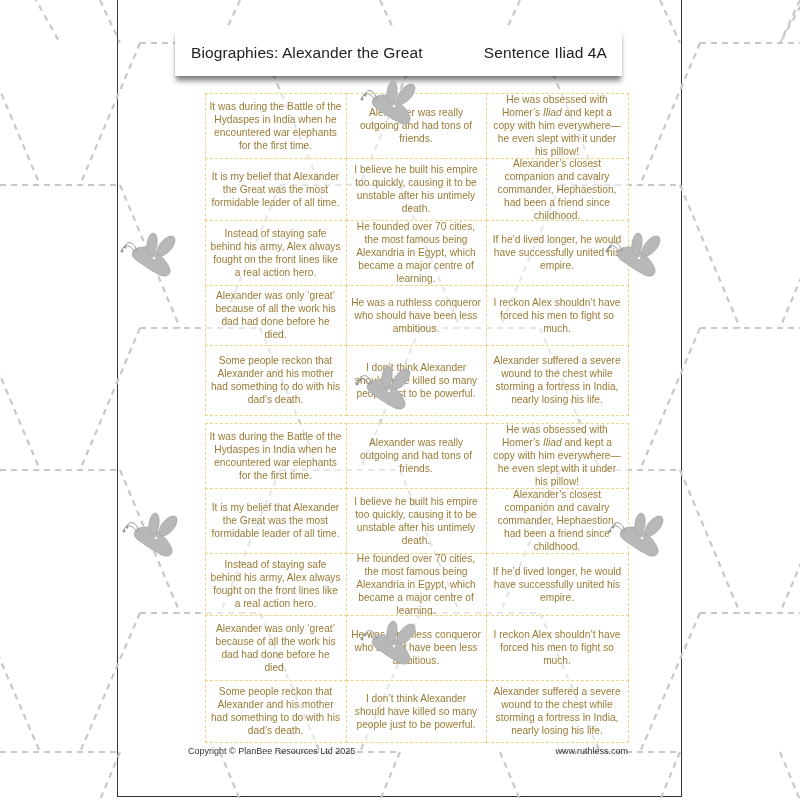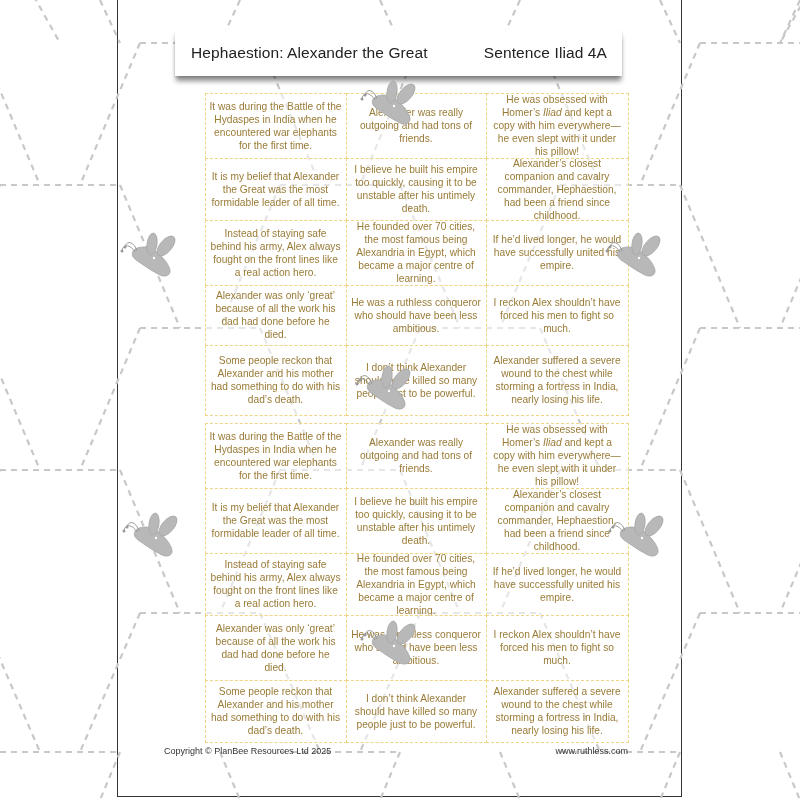--- a/index.html
+++ b/index.html
@@ -8,21 +8,21 @@
     .bg-pattern { position:absolute; left:0; top:0; width:800px; height:800px; pointer-events:none; }
     .header { position:absolute; left:175px; top:30px; width:447px; height:46px; background:#fff; box-shadow:0 6px 5px -1px rgba(0,0,0,0.45), 0 1px 2px rgba(0,0,0,0.15); display:flex; align-items:center; justify-content:space-between; padding:0 15px 0 16px; box-sizing:border-box; z-index:3; }
     .header span { font-size:15.5px; color:#222; letter-spacing:0.1px; }
     .grid { position:absolute; left:205px; width:423px; display:grid; grid-template-columns:141px 140px 142px; z-index:2; }
     .grid.top { top:93px; grid-template-rows:65px 62px 65px 60px 70px; }
     .grid.bottom { top:423px; grid-template-rows:65px 65px 62px 65px 62px; }
     .card { border:1px dashed #efd587; margin:-0.5px; display:flex; align-items:center; justify-content:center; text-align:center; padding:2px 4px; box-sizing:border-box; font-size:10.2px; line-height:13px; color:#9a7b36; background:rgba(255,255,255,0.55); }
     .card span { display:block; }
     .card i { font-style:italic;margin-top:25px; }
     .footer { position:absolute; top:746px; font-size:9px; color:#333; z-index:3; }
-    .footer.left { left:164px; }
+    .footer.left { left:188px; }
     .footer.right { right:172px; }
     .bee { position:absolute; width:62px; height:48px; z-index:4; pointer-events:none; }
   </style>
 </head>
 <body>
 
 <div class="page"></div>
 
 <svg class="bg-pattern" viewBox="0 0 800 800">
   <g stroke="#c8c8c8" stroke-width="2.2" stroke-dasharray="6 5" fill="none" id="hexlines">
@@ -98,21 +98,21 @@
       <line x1="120" y1="752" x2="100" y2="800"></line>
       <line x1="220" y1="752" x2="240" y2="800"></line>
       <line x1="400" y1="752" x2="380" y2="800"></line>
       <line x1="500" y1="752" x2="520" y2="800"></line>
       <line x1="680" y1="752" x2="660" y2="800"></line>
       <line x1="780" y1="752" x2="800" y2="800"></line>
     </g>
 </svg>
 
 <div class="header">
-  <span>Hephaestion: Alexander the Great</span>
+  <span>Biographies: Alexander the Great</span>
   <span>Sentence Iliad 4A</span>
 </div>
 
 <div class="grid top" id="gridTop">
     <div class="card">
       <span>It was during the Battle of the Hydaspes in India when he encountered war elephants for the first time.</span>
     </div>
     <div class="card">
       <span>Alexander was really outgoing and had tons of friends.</span>
     </div>

